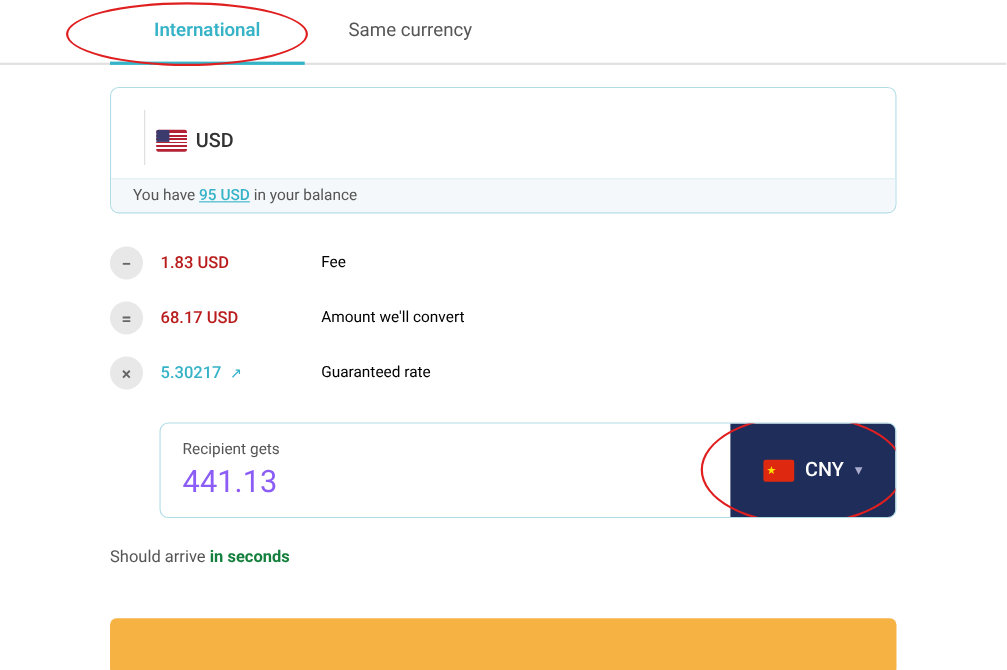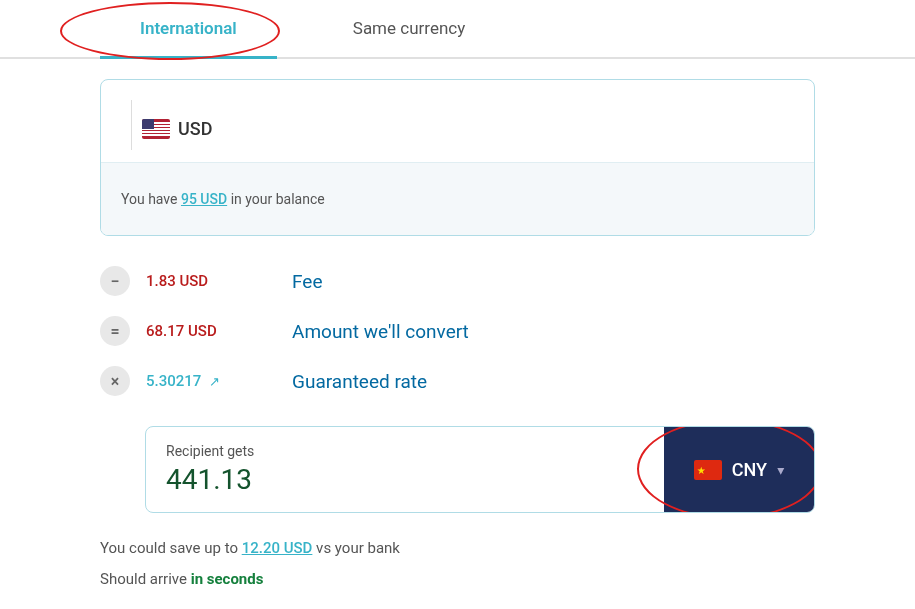--- a/index.html
+++ b/index.html
@@ -11,21 +11,20 @@
       padding: 0;
       overflow-x: hidden;
     }
 
     
     .tabs-container {
       display: flex;
       border-bottom: 2px solid #e0e0e0;
       padding: 0 100px;
       position: relative;
-      gap: 36px;
     }
     .tab {
       padding: 18px 40px;
       font-size: 17px;
       cursor: pointer;
       color: #333;
       font-weight: 400;
       position: relative;
     }
     .tab.active {
@@ -75,37 +74,37 @@
       color: #555;
       margin-bottom: 4px;
     }
     .send-amount {
       font-size: 28px;
       color: #333;
       font-weight: 400;
     }
     .currency-selector {
       display: flex;
-      align-items: flex-end;
+      align-items: center;
       gap: 8px;
       font-size: 18px;
       font-weight: 500;
       color: #333;
       padding-top: 10px;
     }
     .divider-v {
       width: 1px;
       height: 50px;
       background: #ddd;
       margin: 0 10px;
       margin-top: 4px;
     }
     .send-box-bottom {
       background: #f4f8fa;
-      padding: 28px 20px;
+      padding: 7px 20px;
       font-size: 14px;
       color: #555;
       border-top: 1px solid #e0eef2;
     }
     .balance-link {
       color: #37b3c8;
       text-decoration: underline;
       font-weight: 500;
     }
 
@@ -135,22 +134,22 @@
     .fee-amount {
       font-size: 15px;
       font-weight: 500;
       color: #b91c1c;
       width: 130px;
     }
     .fee-amount.teal {
       color: #37b3c8;
     }
     .fee-desc {
-      font-size: 19px;
-      color: #0369a1;
+      font-size: 14px;
+      color: #000000;
     }
     .trend-icon {
       display: inline-block;
       color: #37b3c8;
       font-size: 13px;
       margin-left: 4px;
     }
 
     
     .recipient-box {
@@ -167,21 +166,21 @@
       padding: 16px 20px;
       flex: 1;
     }
     .recipient-label {
       font-size: 14px;
       color: #555;
       margin-bottom: 4px;
     }
     .recipient-amount {
       font-size: 28px;
-      color: #14532d;
+      color: #8b5cf6;
       font-weight: 400;
     }
     .recipient-currency {
       background: #1e2d5a;
       color: #fff;
       display: flex;
       align-items: center;
       gap: 10px;
       padding: 3px 24px;
       font-size: 18px;
@@ -353,27 +352,20 @@
     <div class="recipient-currency">
       <span class="flag-cn"></span>
       <span>CNY</span>
       <span class="chevron-down">▾</span>
     </div>
     <div class="recipient-annotation"></div>
   </div>
 
   <div class="info-rows">
     <div class="info-row">
-      <span>You could save up to</span>
-      <span> </span>
-      <span class="info-link">12.20 USD</span>
-      <span> </span>
-      <span>vs your bank</span>
-    </div>
-    <div class="info-row">
       <span>Should arrive</span>
       <span> </span>
       <span class="info-bold">in seconds</span>
     </div>
   </div>
 
 </div>
 
 <div class="bottom-bar"></div>
 

